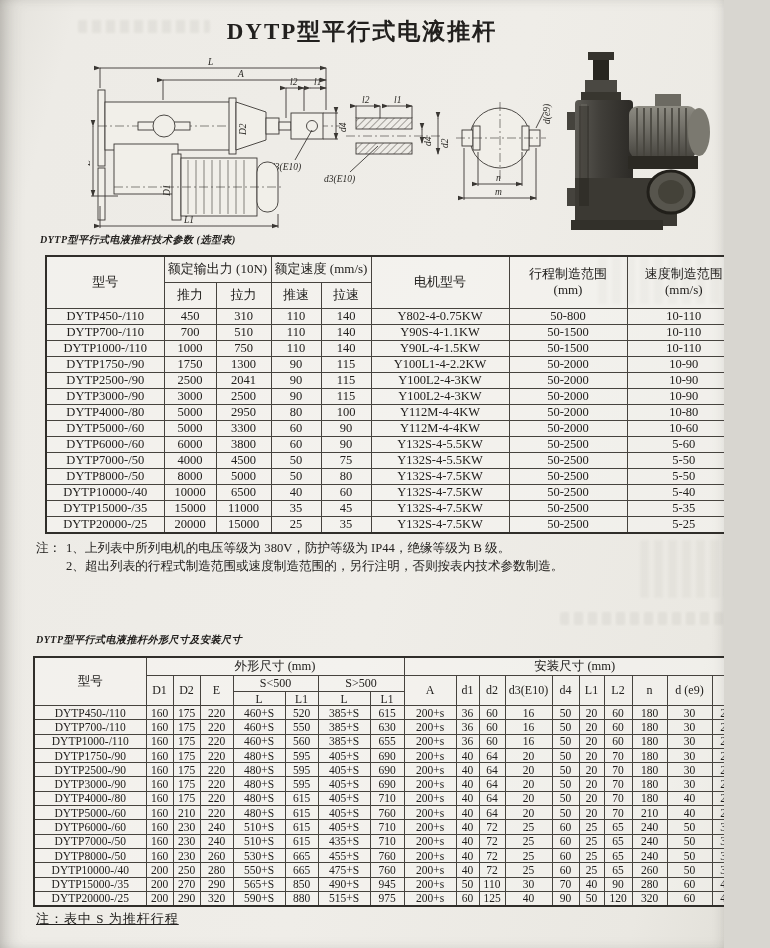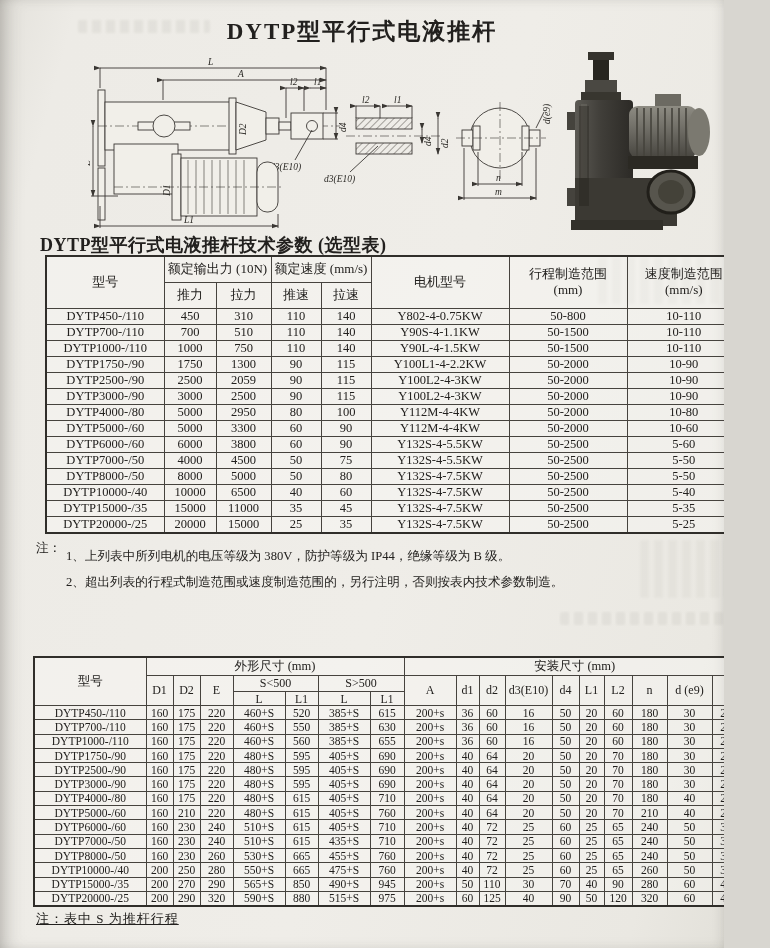--- a/index.html
+++ b/index.html
@@ -18,21 +18,21 @@
   .ghost { position:absolute; opacity:.10; filter:blur(1.2px); background:repeating-linear-gradient(90deg,#8a887f 0 9px,transparent 9px 14px); border-radius:2px; }
   .g1 { left:78px; top:20px; width:132px; height:13px; }
   .g2 { left:598px; top:258px; width:140px; height:46px; opacity:.07;}
   .g3 { left:560px; top:612px; width:185px; height:13px; opacity:.09;}
   .g4 { left:640px; top:540px; width:105px; height:58px; opacity:.06;}
 
   .doc-title {
     position:absolute; left:0; top:16px; width:100%;
     text-align:center; font-size:23px; font-weight:bold; letter-spacing:2px;
   }
-  .section-title { position:absolute; font-size:18px; font-weight:bold; letter-spacing:.5px; }
+  .section-title { position:absolute; font-size:10px; font-weight:bold; letter-spacing:.5px;font-style:italic; }
   .t1-title { left:40px; top:233px; }
   .t2-title { left:36px; top:633px; }
 
   .drawing-svg { position:absolute; left:88px; top:56px; }
   .photo-svg   { position:absolute; left:543px; top:50px; }
 
   table { border-collapse:collapse; table-layout:fixed; background:rgba(252,251,248,.35); }
   th,td {
     border:1px solid #46433e; text-align:center; vertical-align:middle;
     font-weight:normal; white-space:nowrap; overflow:hidden; padding:0 1px;
@@ -47,21 +47,21 @@
   .tbl2 thead tr.h3 th { height:14px; font-size:11.5px; }
   .tbl2 td { height:14.3px; }
   .two-line { line-height:1.25; }
 
   .notes {
     position:absolute; left:36px; top:539px; width:706px;
     font-size:12.6px; line-height:18.2px;
   }
   .notes-row { display:flex; }
   .notes-prefix { flex:0 0 30px; }
-  .note-item { padding-left:17px; text-indent:-17px;margin-top:8px; }
+  .note-item { padding-left:17px; text-indent:-17px; }
   .note2 { position:absolute; left:36px; top:910px; font-size:13px; letter-spacing:1px;text-decoration:underline; }
 </style>
 </head>
 <body>
 
 <div class="page">
 
   <div class="ghost g1"></div>
   <div class="ghost g2"></div>
   <div class="ghost g3"></div>
@@ -305,21 +305,21 @@
           <td>1300</td>
           <td>90</td>
           <td>115</td>
           <td>Y100L1-4-2.2KW</td>
           <td>50-2000</td>
           <td>10-90</td>
         </tr>
         <tr>
           <td>DYTP2500-/90</td>
           <td>2500</td>
-          <td>2059</td>
+          <td>2041</td>
           <td>90</td>
           <td>115</td>
           <td>Y100L2-4-3KW</td>
           <td>50-2000</td>
           <td>10-90</td>
         </tr>
         <tr>
           <td>DYTP3000-/90</td>
           <td>3000</td>
           <td>2500</td>
@@ -415,20 +415,21 @@
   <div class="notes">
     <div class="notes-row">
       <span class="notes-prefix">注：</span>
       <div style="flex:1">
           <div class="note-item">1、上列表中所列电机的电压等级为 380V，防护等级为 IP44，绝缘等级为 B 级。</div>
           <div class="note-item">2、超出列表的行程式制造范围或速度制造范围的，另行注明，否则按表内技术参数制造。</div>
         </div>
     </div>
   </div>
 
+  <div class="section-title t2-title">DYTP型平行式电液推杆外形尺寸及安装尺寸</div>
   <table class="tbl tbl2">
     <colgroup>
       <col style="width:112px">
         <col style="width:27px">
         <col style="width:27px">
         <col style="width:33px">
       <col style="width:52px">
         <col style="width:33px">
         <col style="width:52px">
         <col style="width:34px">

